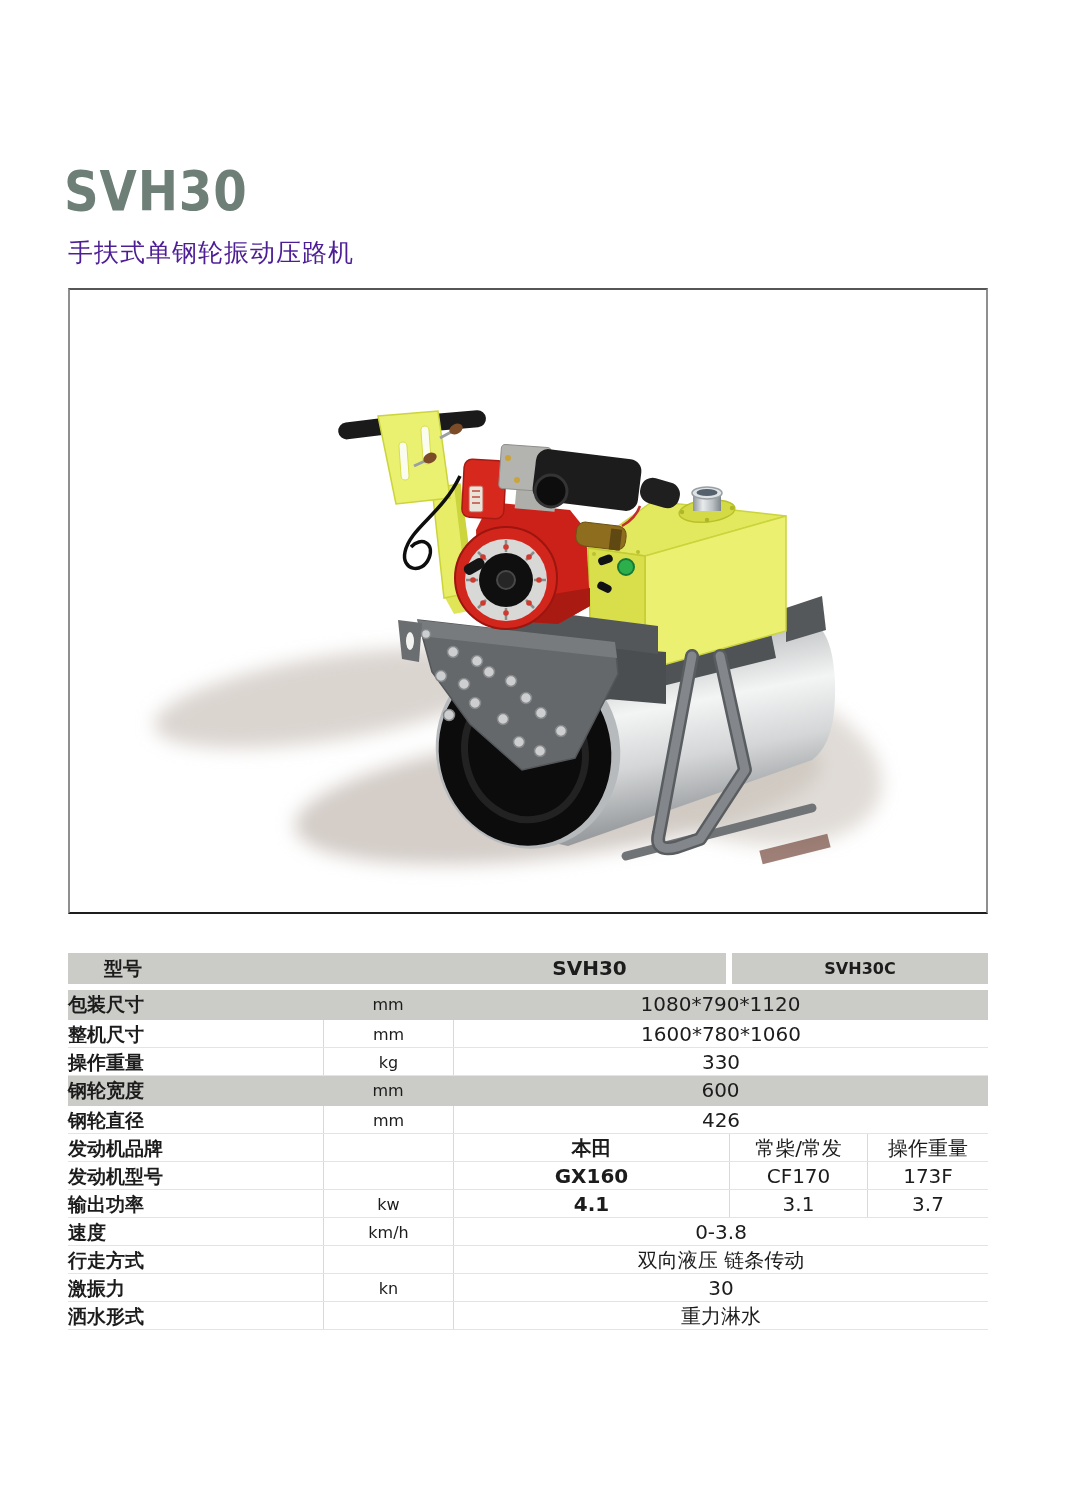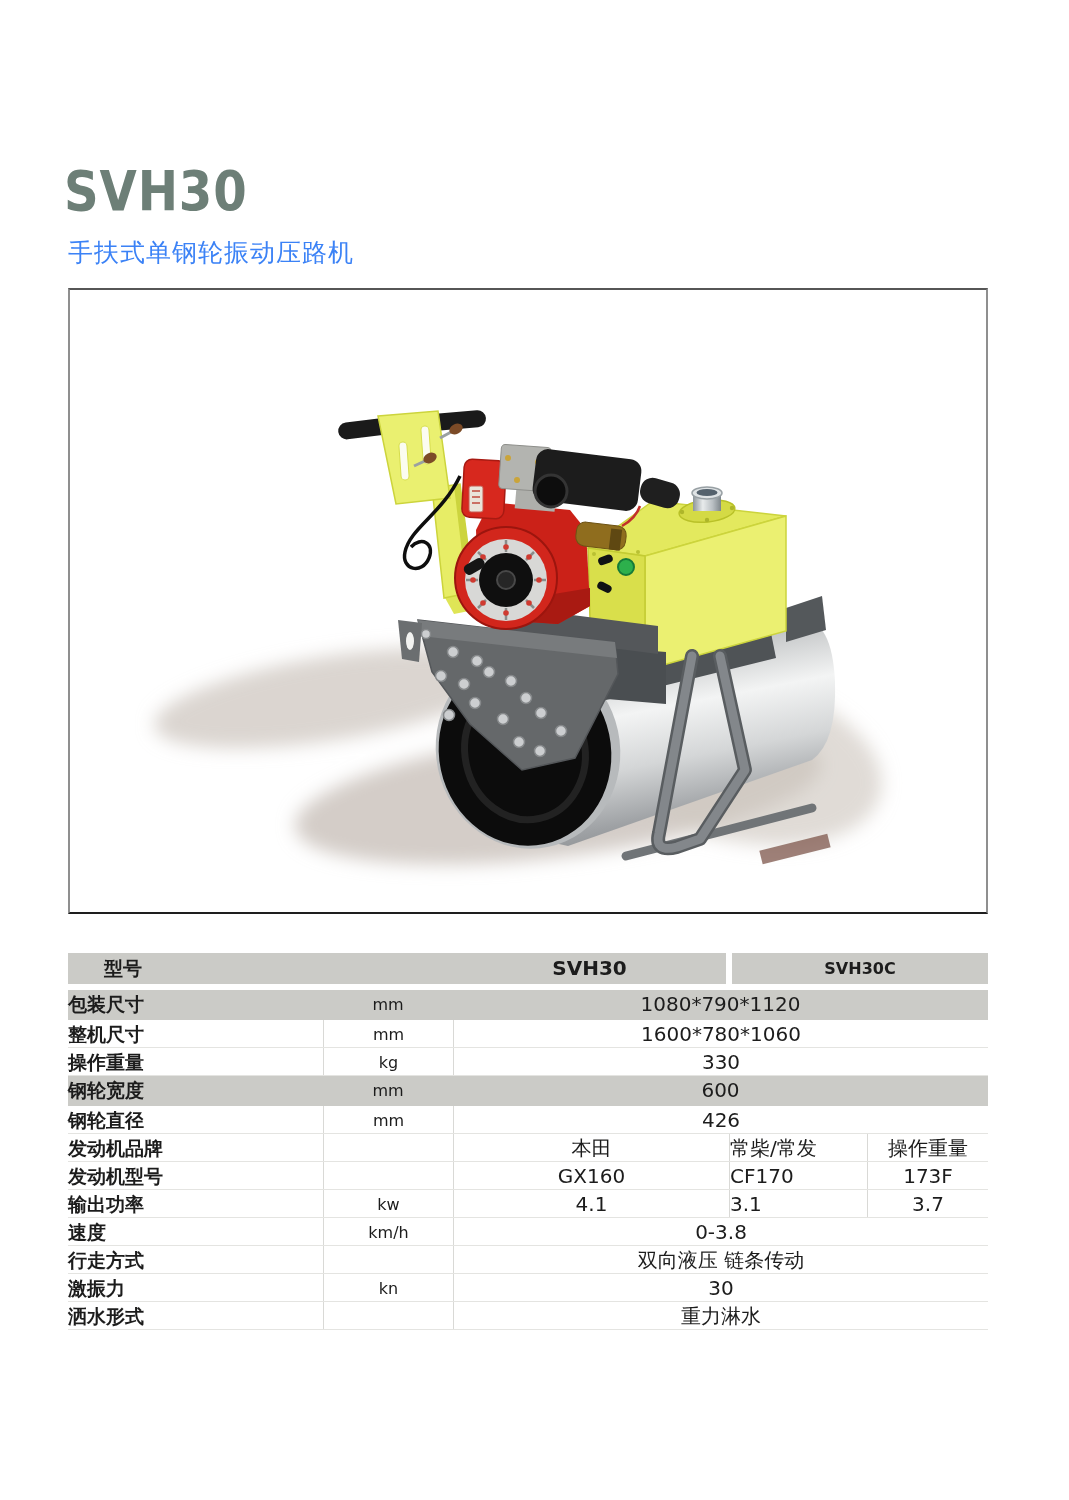--- a/index.html
+++ b/index.html
@@ -10,21 +10,21 @@
     color: #1c1c1c;
   }
   .page-title {
     position: absolute; left: 64px; top: 158px;
     font-size: 56px; font-weight: bold; color: #6d7f77;
     transform: scaleX(.86); transform-origin: left center;
     letter-spacing: 1px; white-space: nowrap;
   }
   .page-subtitle {
     position: absolute; left: 68px; top: 236px;
-    font-size: 25px; color: #3b82f6; letter-spacing: 1px; white-space: nowrap;
+    font-size: 25px; color: #4c1d95; letter-spacing: 1px; white-space: nowrap;
   }
   .image-box {
     position: absolute; left: 68px; top: 288px; width: 920px; height: 626px;
     background: #ffffff;
     border: 2px solid #8f8f8f; border-top-color: #565656; border-bottom-color: #1e1e1e;
   }
   .image-box svg { display: block; width: 100%; height: 100%; }
 
   .spec-table { position: absolute; left: 68px; top: 953px; width: 920px; font-size: 19px; }
   .t-header {
@@ -35,22 +35,22 @@
   .th-c1 { width: 273px; text-align: center; font-size: 20px; }
   .th-c2 { flex: 1; text-align: center; font-size: 16px; border-left: 6px solid #ffffff; }
 
   .t-row { display: flex; height: 28px; line-height: 29px; border-bottom: 1px solid #e4e4e1; }
   .t-row.shaded { background: #cbcbc7; border-bottom: none; height: 30px; }
   .c-label { width: 255px; font-weight: bold; }
   .c-unit { width: 130px; text-align: center; font-size: 16px; border-left: 1px solid #d9d9d6; }
   .c-vals { flex: 1; display: flex; border-left: 1px solid #d9d9d6; font-size: 20px; }
   .t-row.shaded .c-unit, .t-row.shaded .c-vals { border-left: none; }
   .v-full { flex: 1; text-align: center; }
-  .v-0 { width: 275px; text-align: center; }
-  .v-1 { width: 138px; border-left: 1px solid #d9d9d6; }
+  .v-0 { width: 275px; text-align: center; font-weight: bold; }
+  .v-1 { width: 138px; text-align: center; border-left: 1px solid #d9d9d6; }
   .v-2 { flex: 1; text-align: center; border-left: 1px solid #d9d9d6; }
 </style>
 </head>
 <body>
 
 <div class="page-title">SVH30</div>
 <div class="page-subtitle">手扶式单钢轮振动压路机</div>
 
 <div class="image-box">
   <svg viewBox="0 0 916 622" aria-hidden="true">

